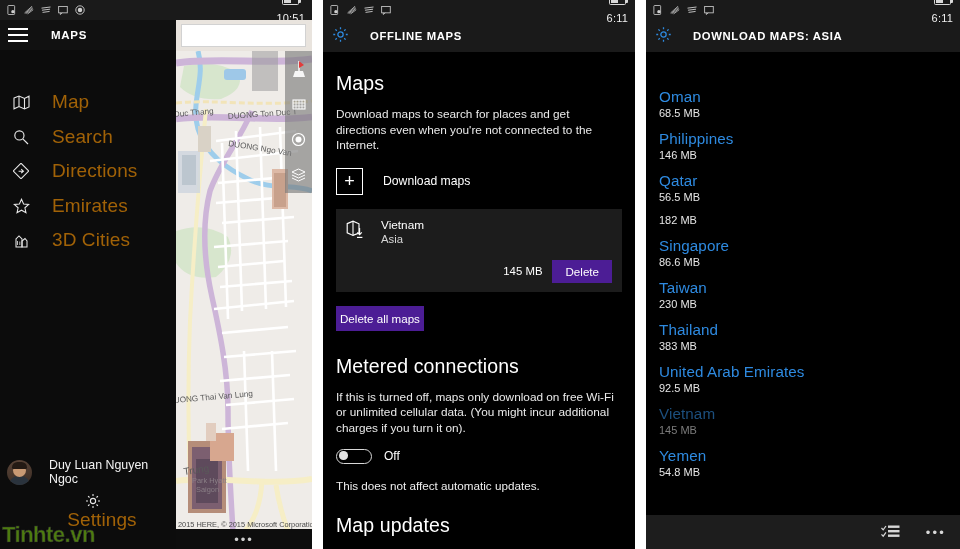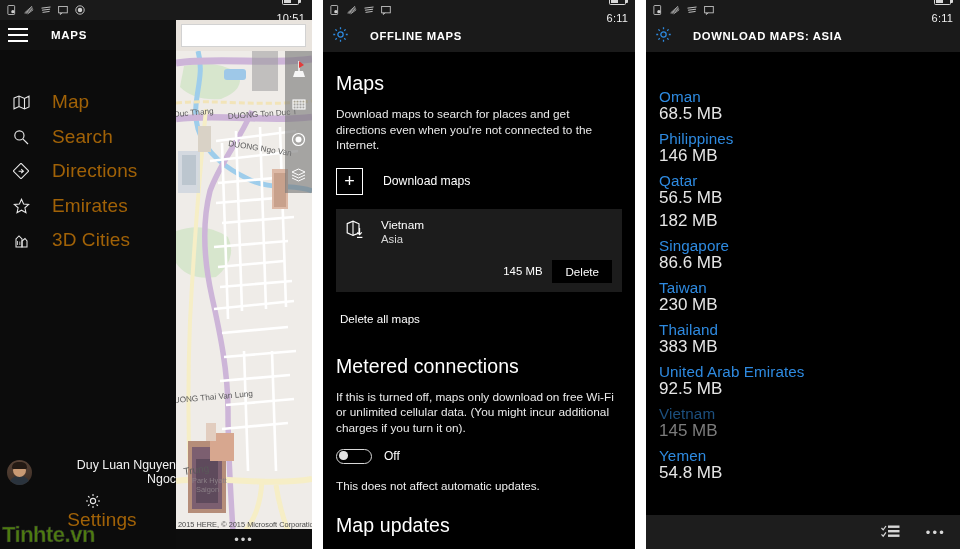--- a/index.html
+++ b/index.html
@@ -49,21 +49,21 @@
   }
   .nav-pane { position: absolute; left: 0; top: 20px; width: 176px; bottom: 0; background: #0c0c0c; z-index: 3; }
   .nav-list { margin-top: 35px; }
   .nav-item {
     height: 34.5px; display: flex; align-items: center; padding-left: 9px; cursor: default;
   }
   .nav-ic { width: 24px; height: 20px; display: flex; align-items: center; justify-content: center; }
   .nav-label { color: #a16207; font-size: 19px; margin-left: 19px; letter-spacing: .1px; }
 
   .nav-bottom { position: absolute; left: 0; bottom: 20px; width: 176px; }
-  .account-row { height: 42px; display: flex; align-items: center; padding-left: 7px; text-align: right; }
+  .account-row { height: 42px; display: flex; align-items: center; padding-left: 7px; }
   .avatar {
     width: 25px; height: 25px; border-radius: 50%; overflow: hidden; flex: none;
     background: linear-gradient(170deg,#5a4437 0%,#3b2d25 100%); position: relative;
   }
   .avatar .face { position:absolute; left:6px; top:4px; width:13px; height:13px; border-radius:50%; background:#c99a74; }
   .avatar .hair { position:absolute; left:5px; top:2px; width:15px; height:7px; border-radius:7px 7px 2px 2px; background:#241a14; }
   .avatar .body { position:absolute; left:2px; bottom:0; width:21px; height:9px; border-radius:9px 9px 0 0; background:#2a333d; }
   .account-name { color: #f2f2f2; font-size: 12.4px; margin-left: 17px; }
   .settings-row { height: 36px; display: flex; align-items: center; padding-left: 9px; flex-direction: column; }
 
@@ -123,21 +123,21 @@
   .dl-label { font-size: 12.2px; color: #ffffff; margin-left: 20px; }
 
   .map-card { background: #1c1c1c; margin-top: 14px; padding: 9px 10px 9px 10px; }
   .mc-top { display: flex; align-items: center; }
   .mc-text { margin-left: 13px; }
   .mc-name { font-size: 11.8px; color: #ffffff; line-height: 14px; }
   .mc-region { font-size: 11.3px; color: #d6d6d6; line-height: 14px; }
   .mc-bottom { display: flex; align-items: center; justify-content: flex-end; margin-top: 14px; }
   .mc-size { font-size: 11.4px; color: #ffffff; margin-right: 10px; }
   .btn-flat {
-    background: #000000; color: #ffffff; border: none; font-size: 11.6px;
+    background: #4c1d95; color: #ffffff; border: none; font-size: 11.6px;
     padding: 5px 13px; font-family: "Liberation Sans", sans-serif;
   }
   .btn-delete-all { margin-top: 14px; padding: 6px 4px; }
 
   .toggle-row { display: flex; align-items: center; margin-top: 12px; }
   .switch {
     width: 36px; height: 15px; border: 1.5px solid #d8d8d8; border-radius: 8px;
     position: relative; flex: none; background: transparent;
   }
   .switch .knob {
@@ -145,21 +145,21 @@
     border-radius: 50%; background: #e4e4e4;
   }
   .toggle-label { font-size: 12px; color: #ffffff; margin-left: 12px; }
   .note { font-size: 11.7px; color: #ededed; margin-top: 15px; }
 
   
   .dl-list { padding: 0 13px; position: relative; height: 485px; overflow: hidden; }
   .dl-list-inner { position: relative; top: -13px; margin-top: 44px; }
   .dl-item { padding-top: 4px; padding-bottom: 4px; }
   .dl-country { font-size: 15.2px; color: #2e8ae0; line-height: 19px; letter-spacing: .1px; }
-  .dl-size { font-size: 17px; color: #e6e6e6; line-height: 15px; }
+  .dl-size { font-size: 11px; color: #e6e6e6; line-height: 15px; }
   .dl-item.dim .dl-country { color: #1c4f7e; }
   .dl-item.dim .dl-size { color: #7c7c7c; }
   .bottom-appbar {
     position: absolute; left: 0; right: 0; bottom: 0; height: 34px; background: #1d1d1d;
     display: flex; align-items: center; justify-content: flex-end; padding-right: 14px; gap: 26px;
   }
   .ab-ic { display: flex; align-items: center; justify-content: center; }
   .ab-dots { color: #d8d8d8; font-size: 13px; letter-spacing: 2.2px; line-height: 1; }
 </style>
 </head>

